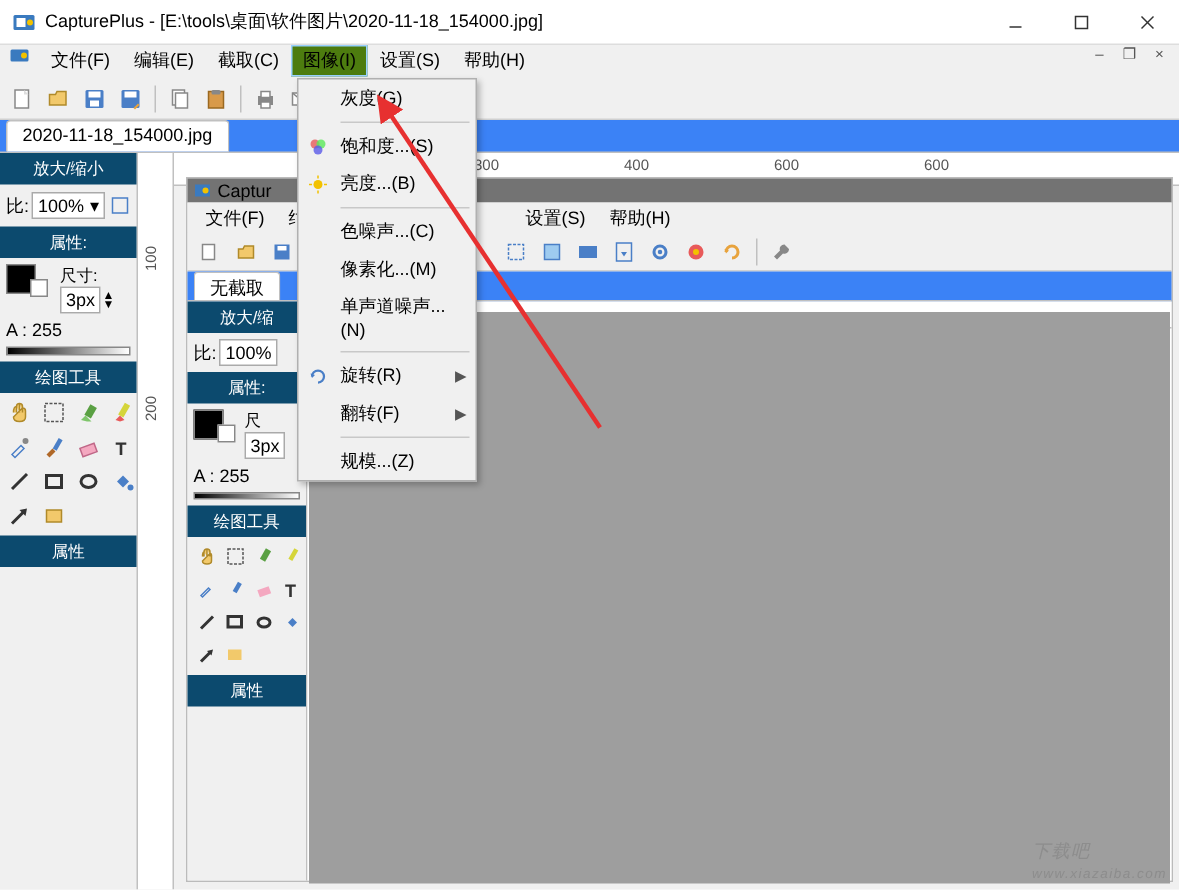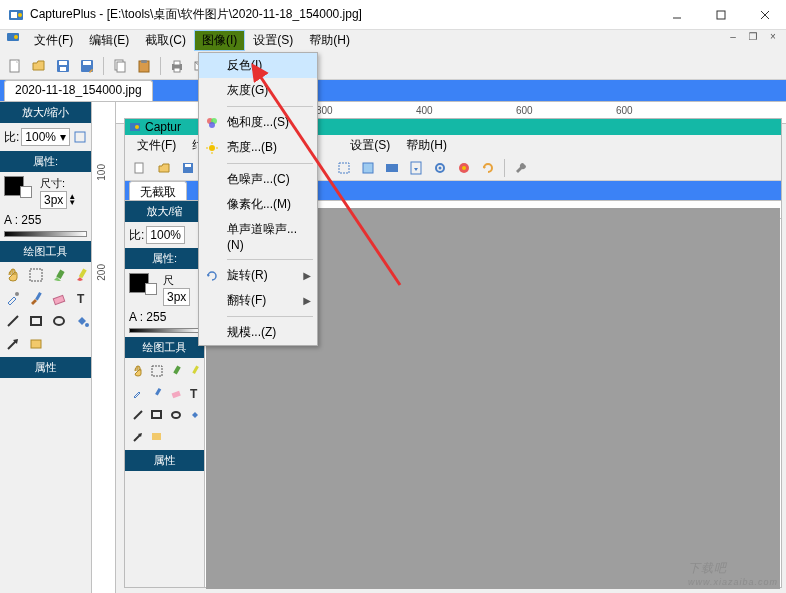--- a/index.html
+++ b/index.html
@@ -47,21 +47,21 @@
 .tg-cell { width: 20px; height: 20px; display: inline-flex; align-items: center; justify-content: center; cursor: pointer; }
 
 
 .ruler-col { width: 24px; background: #fff; border-right: 1px solid #c0c0c0; position: relative; }
 .ruler-row { height: 22px; background: #fff; border-bottom: 1px solid #c0c0c0; position: relative; }
 .ruler-num-v { position: absolute; left: 2px; font-size: 10px; color: #555; writing-mode: vertical-rl; transform: rotate(180deg); }
 .ruler-num-h { position: absolute; top: 3px; font-size: 10px; color: #555; }
 
 
 .inner-app { position: absolute; left: 124px; top: 118px; width: 658px; height: 470px; border: 1px solid #bbb; background: #f0f0f0; display: flex; flex-direction: column; }
-.inner-titlebar { height: 16px; background: #14b8a6; display: flex; align-items: center; padding: 0 4px; font-size: 11px; }
+.inner-titlebar { height: 16px; background: #737373; display: flex; align-items: center; padding: 0 4px; font-size: 11px; }
 .inner-titlebar .app-icon3 { width: 12px; height: 12px; margin-right: 4px; }
 
 .content-area { flex: 1; position: relative; overflow: hidden; }
 .canvas-gray { position: absolute; left: 206px; top: 208px; right: 6px; bottom: 4px; background: #9e9e9e; }
 
 
 .dropdown { position: absolute; left: 198px; top: 52px; width: 120px; background: #f0f0f0; border: 1px solid #b0b0b0; box-shadow: 2px 2px 4px rgba(0,0,0,.25); z-index: 50; }
 .dropdown .dd-item { display: flex; align-items: center; padding: 4px 6px 4px 28px; position: relative; cursor: pointer; font-size: 12px; }
 .dropdown .dd-item.highlighted { background: #cce8ff; }
 .dropdown .dd-item .submenu-arrow { margin-left: auto; font-size: 10px; color: #555; }
@@ -521,23 +521,20 @@
     <div style="flex:1;display:flex;flex-direction:column">
       <div class="ruler-row" style="height:18px"></div>
       <div style="flex:1;background:#fff"></div>
     </div>
   </div>
 </div>
 
 <div class="canvas-gray"></div>
 
 <div class="dropdown">
-  <div class="dd-item highlighted">
-    <span>反色(I)</span>
-  </div>
   <div class="dd-item">
       <span>灰度(G)</span>
     </div>
   <div class="dd-sep"></div>
   <div class="dd-item">
     <span class="dd-icon">
         <svg width="14" height="14">
           <circle cx="5" cy="5" r="3" fill="#e85a5a" opacity=".8"></circle>
           <circle cx="9" cy="5" r="3" fill="#5ae85a" opacity=".8"></circle>
           <circle cx="7" cy="9" r="3" fill="#5a5ae8" opacity=".8"></circle>

